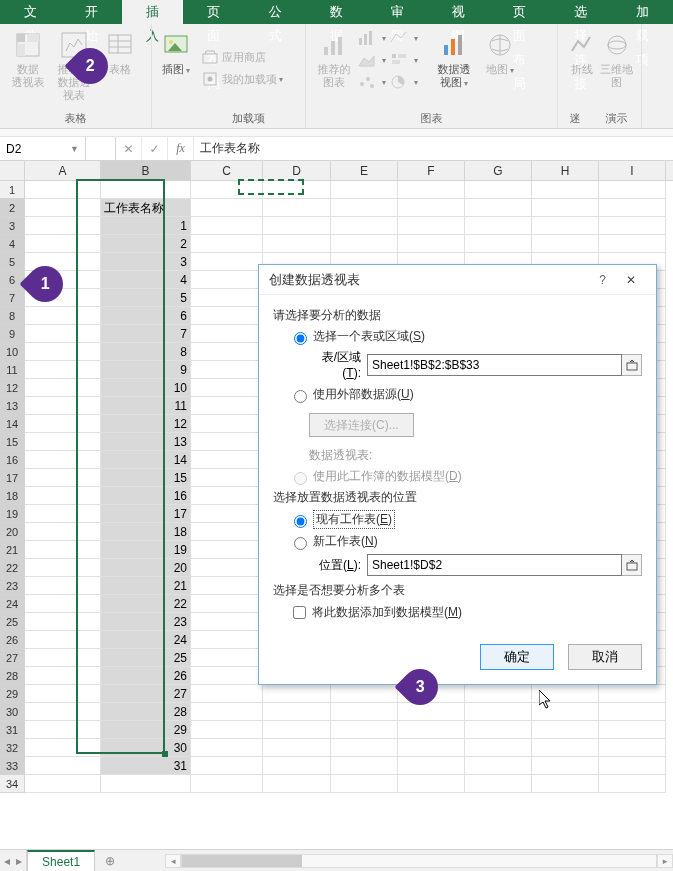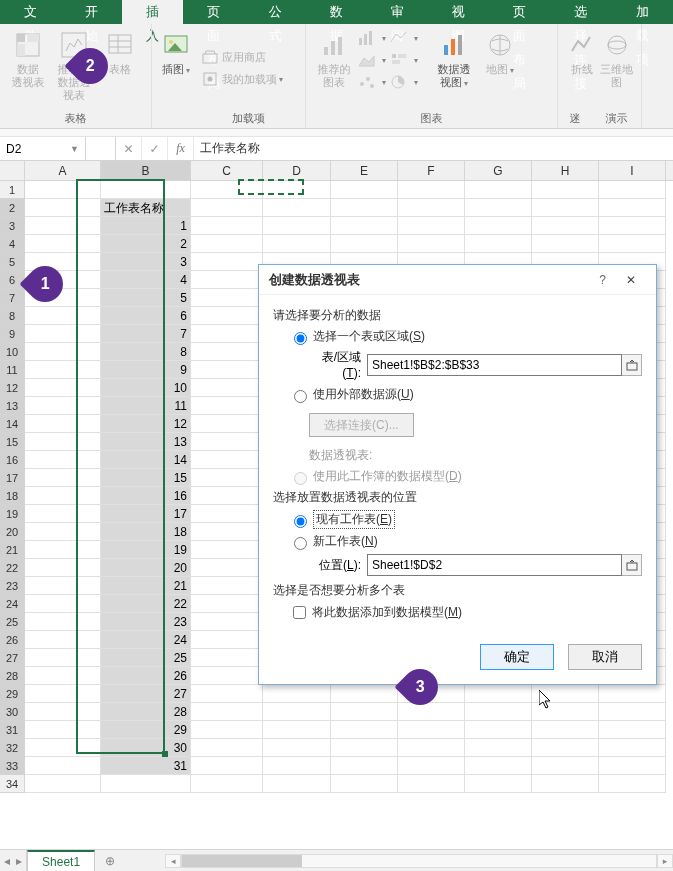--- a/index.html
+++ b/index.html
@@ -58,21 +58,21 @@
 .sheet-tab { background: #fff; border: 1px solid #ccc; border-bottom: none; padding: 0 14px; line-height: 20px; font-size: 12px; color: #217346; border-top: 2px solid #217346; }
 .sheet-add { padding: 0 10px; line-height: 22px; color: #888; }
 .hscroll { flex: 1; display: flex; align-items: center; margin-left: 40px; }
 .hscroll .track { flex: 1; height: 14px; background: #f8f8f8; border: 1px solid #dcdcdc; position: relative; }
 .hscroll .thumb { position: absolute; left: 0; width: 120px; top: 0; bottom: 0; background: #cdcdcd; }
 .hscroll .arrow { width: 16px; height: 14px; background: #f8f8f8; border: 1px solid #dcdcdc; display: flex; align-items: center; justify-content: center; color: #888; font-size: 9px; }
 
 
 .dialog { position: absolute; left: 258px; top: 264px; width: 399px; background: #fff; border: 1px solid #7aaed6; box-shadow: 3px 3px 6px rgba(0,0,0,.25); }
 .dlg-title { height: 30px; display: flex; align-items: center; padding: 0 10px; background: #fff; border-bottom: 1px solid #eee; }
-.dlg-title .t { flex: 1; color: #333; font-size: 13px; font-weight: bold; }
+.dlg-title .t { flex: 1; color: #333; font-size: 13px; }
 .dlg-title .q { padding: 0 10px; color: #666; cursor: pointer; }
 .dlg-title .x { padding: 0 10px; color: #444; cursor: pointer; }
 .dlg-body { padding: 8px 14px 12px; }
 .dlg-section-label { font-size: 12px; color: #333; margin: 4px 0; }
 .dlg-row { display: flex; align-items: center; margin: 4px 0 4px 16px; font-size: 12px; color: #333; }
 .dlg-row input[type=radio], .dlg-row input[type=checkbox] { margin-right: 6px; }
 .dlg-row.dis { color: #9c9c9c; }
 .field-row { display: flex; align-items: center; margin: 4px 0 6px 32px; }
 .field-row .flab { width: 56px; text-align: right; margin-right: 6px; font-size: 12px; }
 .field-row .finput { flex: 1; height: 22px; border: 1px solid #7a7a7a; padding: 0 4px; font-size: 12px; display: flex; align-items: center; background: #fff; }

